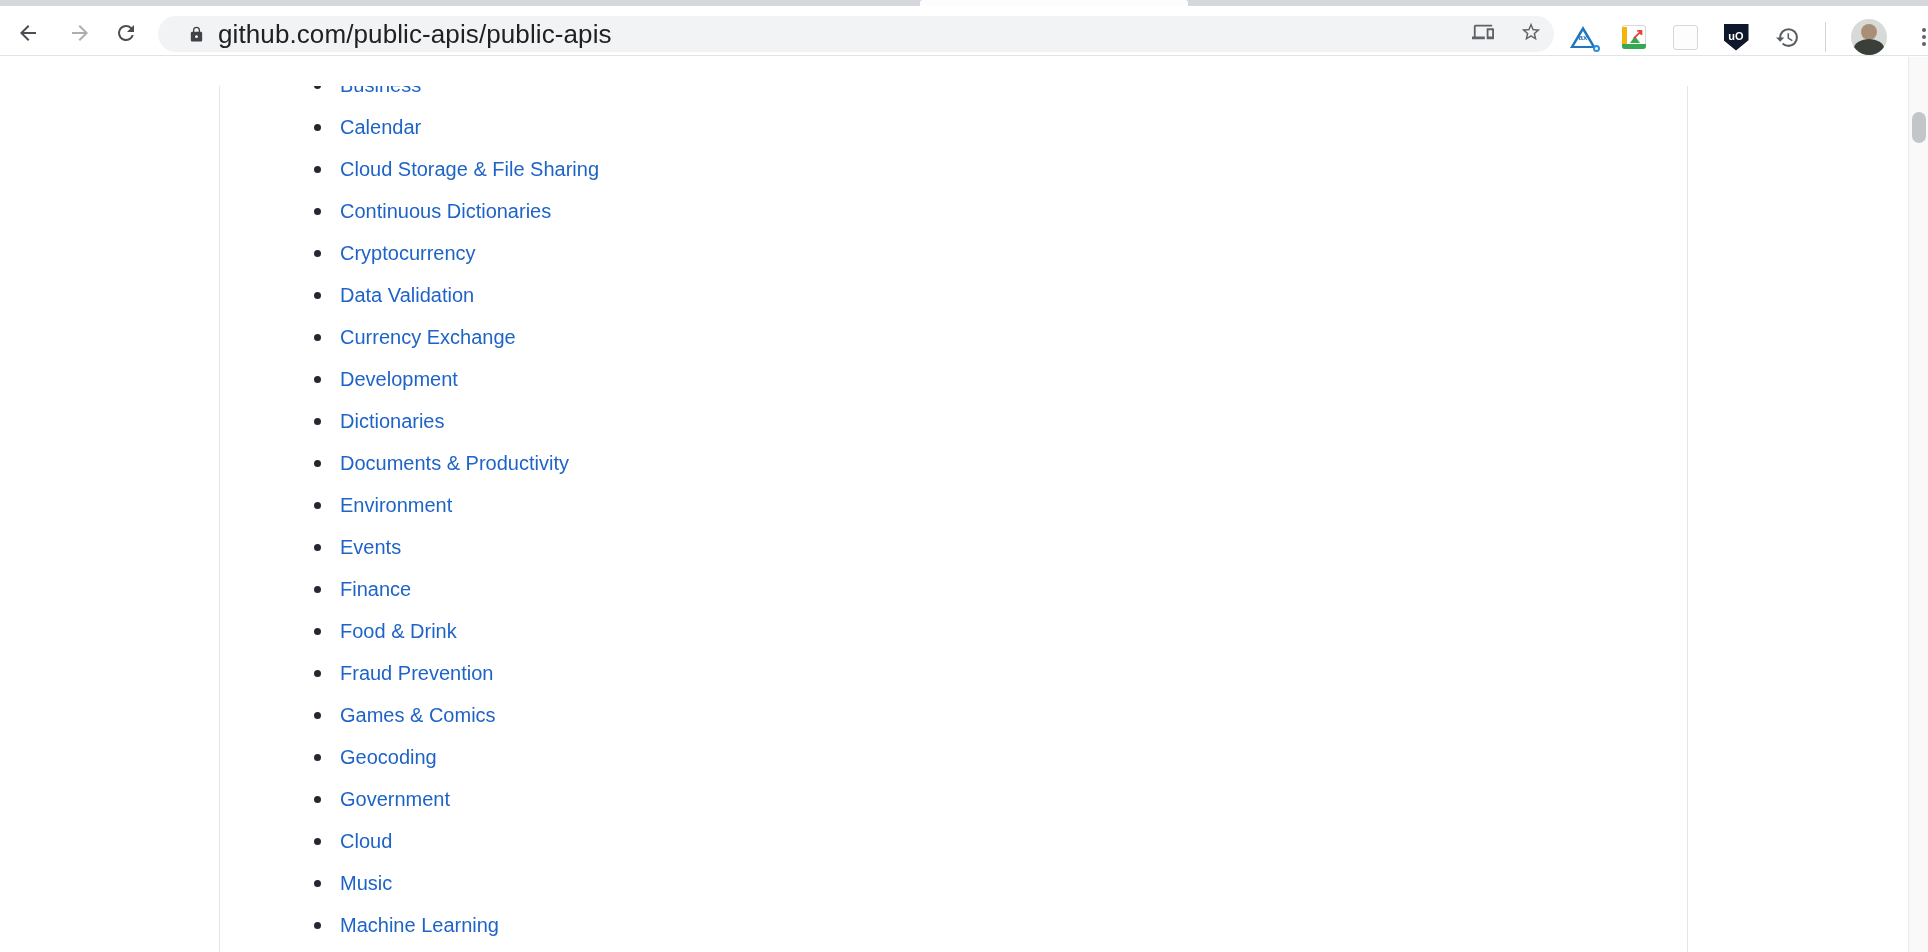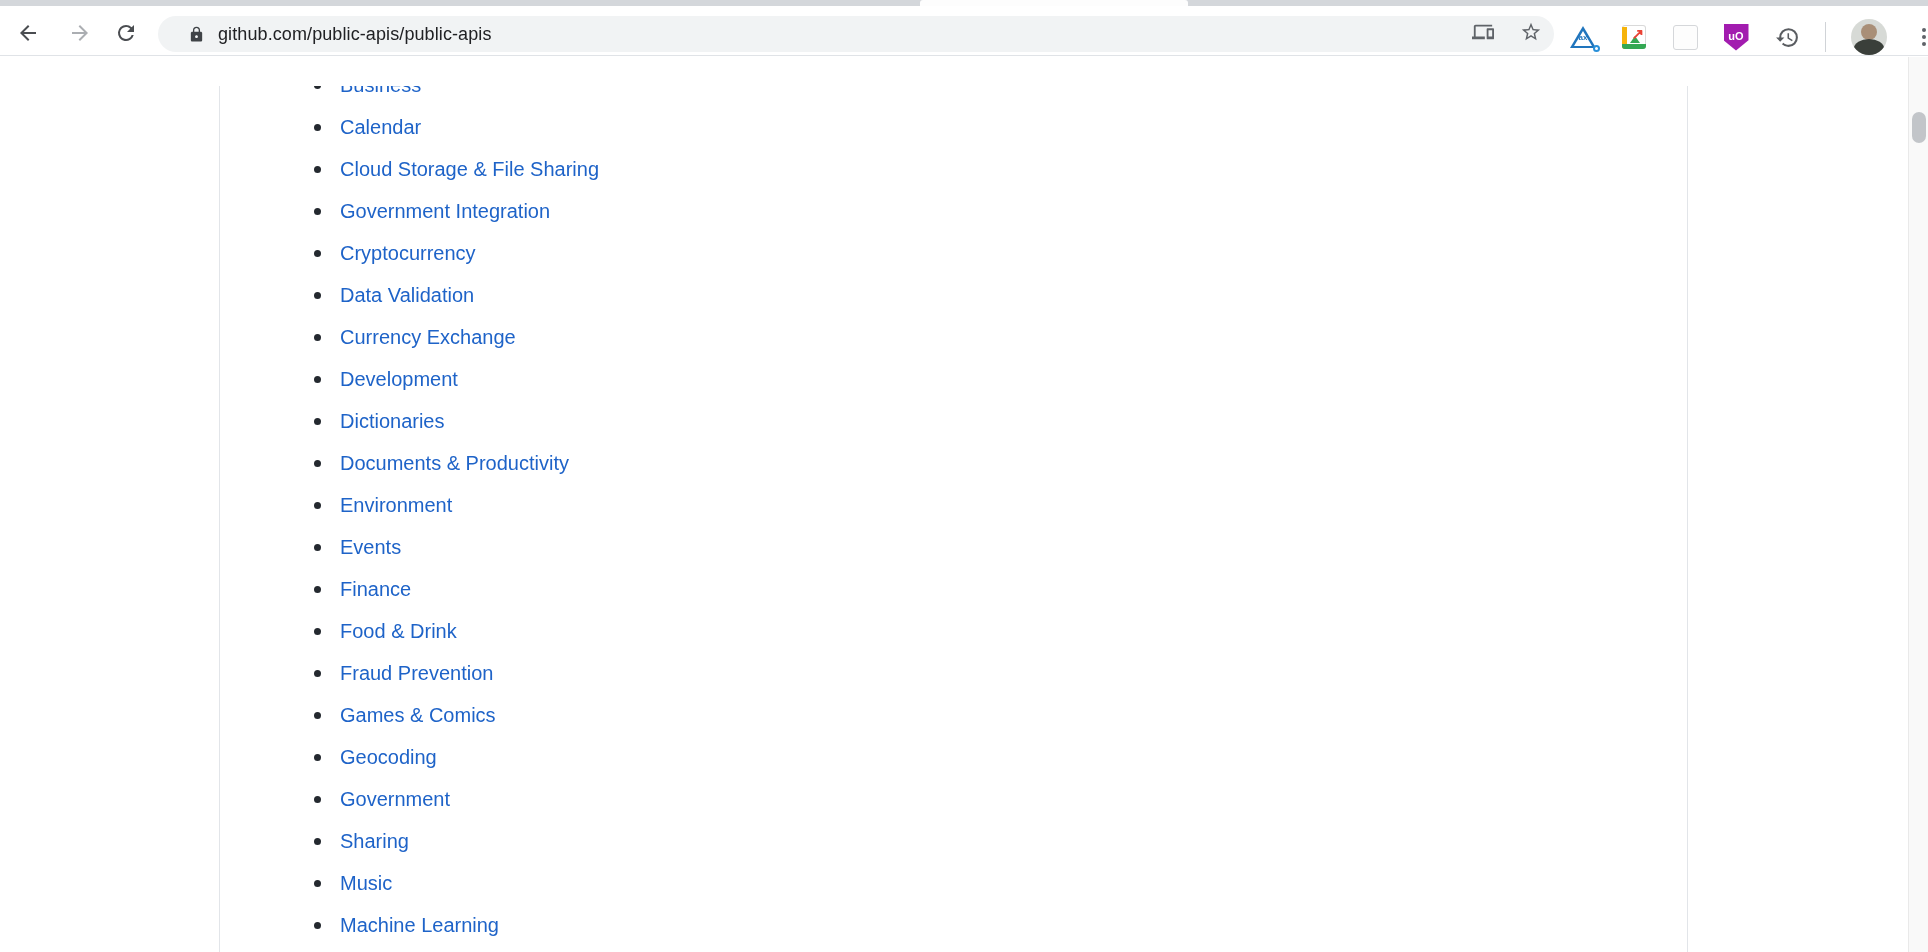--- a/index.html
+++ b/index.html
@@ -16,21 +16,21 @@
   .nav-btn { position: absolute; top: 13px; width: 30px; height: 30px; border: none; background: transparent;
     display: flex; align-items: center; justify-content: center; border-radius: 50%; cursor: pointer; }
   .nav-btn svg { width: 24px; height: 24px; }
   #back-btn { left: 13px; }
   #fwd-btn { left: 65px; }
   #reload-btn { left: 111px; }
 
   .omnibox { position: absolute; left: 158px; top: 10px; width: 1396px; height: 36px;
     background: #f1f3f4; border-radius: 18px; display: flex; align-items: center; }
   .omni-lock { margin-left: 30px; width: 17px; height: 17px; flex: 0 0 auto; }
-  .omni-url { margin-left: 13px; font-size: 18px; color: #202124; letter-spacing: 0.1px; white-space: nowrap; }
+  .omni-url { margin-left: 13px; font-size: 26px; color: #202124; letter-spacing: 0.1px; white-space: nowrap; }
   .omni-right { position: absolute; right: 12px; top: 0; height: 36px; display: flex; align-items: center; gap: 26px; }
   .omni-right svg { width: 22px; height: 22px; }
 
   .ext-area { position: absolute; left: 1570px; top: 6px; height: 50px; display: flex; align-items: center; gap: 25px; }
   .ext-icon { width: 26px; height: 26px; position: relative; cursor: pointer; display: flex; align-items: center; justify-content: center; }
 
   
   .axe-tri { width: 0; height: 0; border-left: 13px solid transparent; border-right: 13px solid transparent;
     border-bottom: 22px solid #2075bd; position: relative; }
   .axe-tri-inner { position: absolute; left: -9px; top: 5px; width: 0; height: 0;
@@ -47,21 +47,21 @@
   .shot-bottom { position: absolute; left: 0; bottom: 0; width: 24px; height: 5px; background: #34a853; }
   .shot-arrow { position: absolute; right: 2px; top: 1px; color: #ea4335; font-size: 15px; font-weight: bold; line-height: 1; }
   .shot-mount { position: absolute; left: 8px; bottom: 6px; width: 0; height: 0;
     border-left: 5px solid transparent; border-right: 5px solid transparent; border-bottom: 7px solid #34a853; }
 
   
   .blank-box { width: 25px; height: 25px; background: #fdfdfd; border: 1px solid #d5d7da; border-radius: 3px; }
   .blank-box .band { width: 100%; height: 6px; border-bottom: 1px solid #e8eaec; background: #f6f7f8; border-radius: 2px 2px 0 0; }
 
   
-  .ubo-shield { width: 25px; height: 27px; background: #a21caf;
+  .ubo-shield { width: 25px; height: 27px; background: #0f172a;
     clip-path: polygon(0 0, 100% 0, 100% 62%, 50% 100%, 0 62%); display: flex; align-items: center; justify-content: center; }
   .ubo-text { color: #fff; font-size: 11px; font-weight: bold; margin-top: -3px; }
 
   .sep { width: 1px; height: 30px; background: #d0d3d7; }
 
   .avatar { width: 36px; height: 36px; border-radius: 50%; background: #d7dad6; position: relative; overflow: hidden; cursor: pointer; }
   .avatar .head { position: absolute; left: 10px; top: 5px; width: 16px; height: 16px; border-radius: 50%; background: #a98f77; }
   .avatar .body { position: absolute; left: 3px; top: 20px; width: 30px; height: 18px; border-radius: 50% 50% 0 0; background: #3a3f3a; }
 
   .menu-dots { width: 24px; height: 24px; display: flex; flex-direction: column; align-items: center; justify-content: center; gap: 3px; cursor: pointer; }
@@ -193,21 +193,21 @@
 
   <li>
     <a href="#">Calendar</a>
   </li>
 
   <li>
     <a href="#">Cloud Storage &amp; File Sharing</a>
   </li>
 
   <li>
-    <a href="#">Government Integration</a>
+    <a href="#">Continuous Dictionaries</a>
   </li>
 
   <li>
     <a href="#">Cryptocurrency</a>
   </li>
 
   <li>
     <a href="#">Data Validation</a>
   </li>
 
@@ -253,21 +253,21 @@
 
   <li>
     <a href="#">Geocoding</a>
   </li>
 
   <li>
     <a href="#">Government</a>
   </li>
 
   <li>
-    <a href="#">Sharing</a>
+    <a href="#">Cloud</a>
   </li>
 
   <li>
     <a href="#">Music</a>
   </li>
 
   <li>
     <a href="#">Machine Learning</a>
   </li>
 

